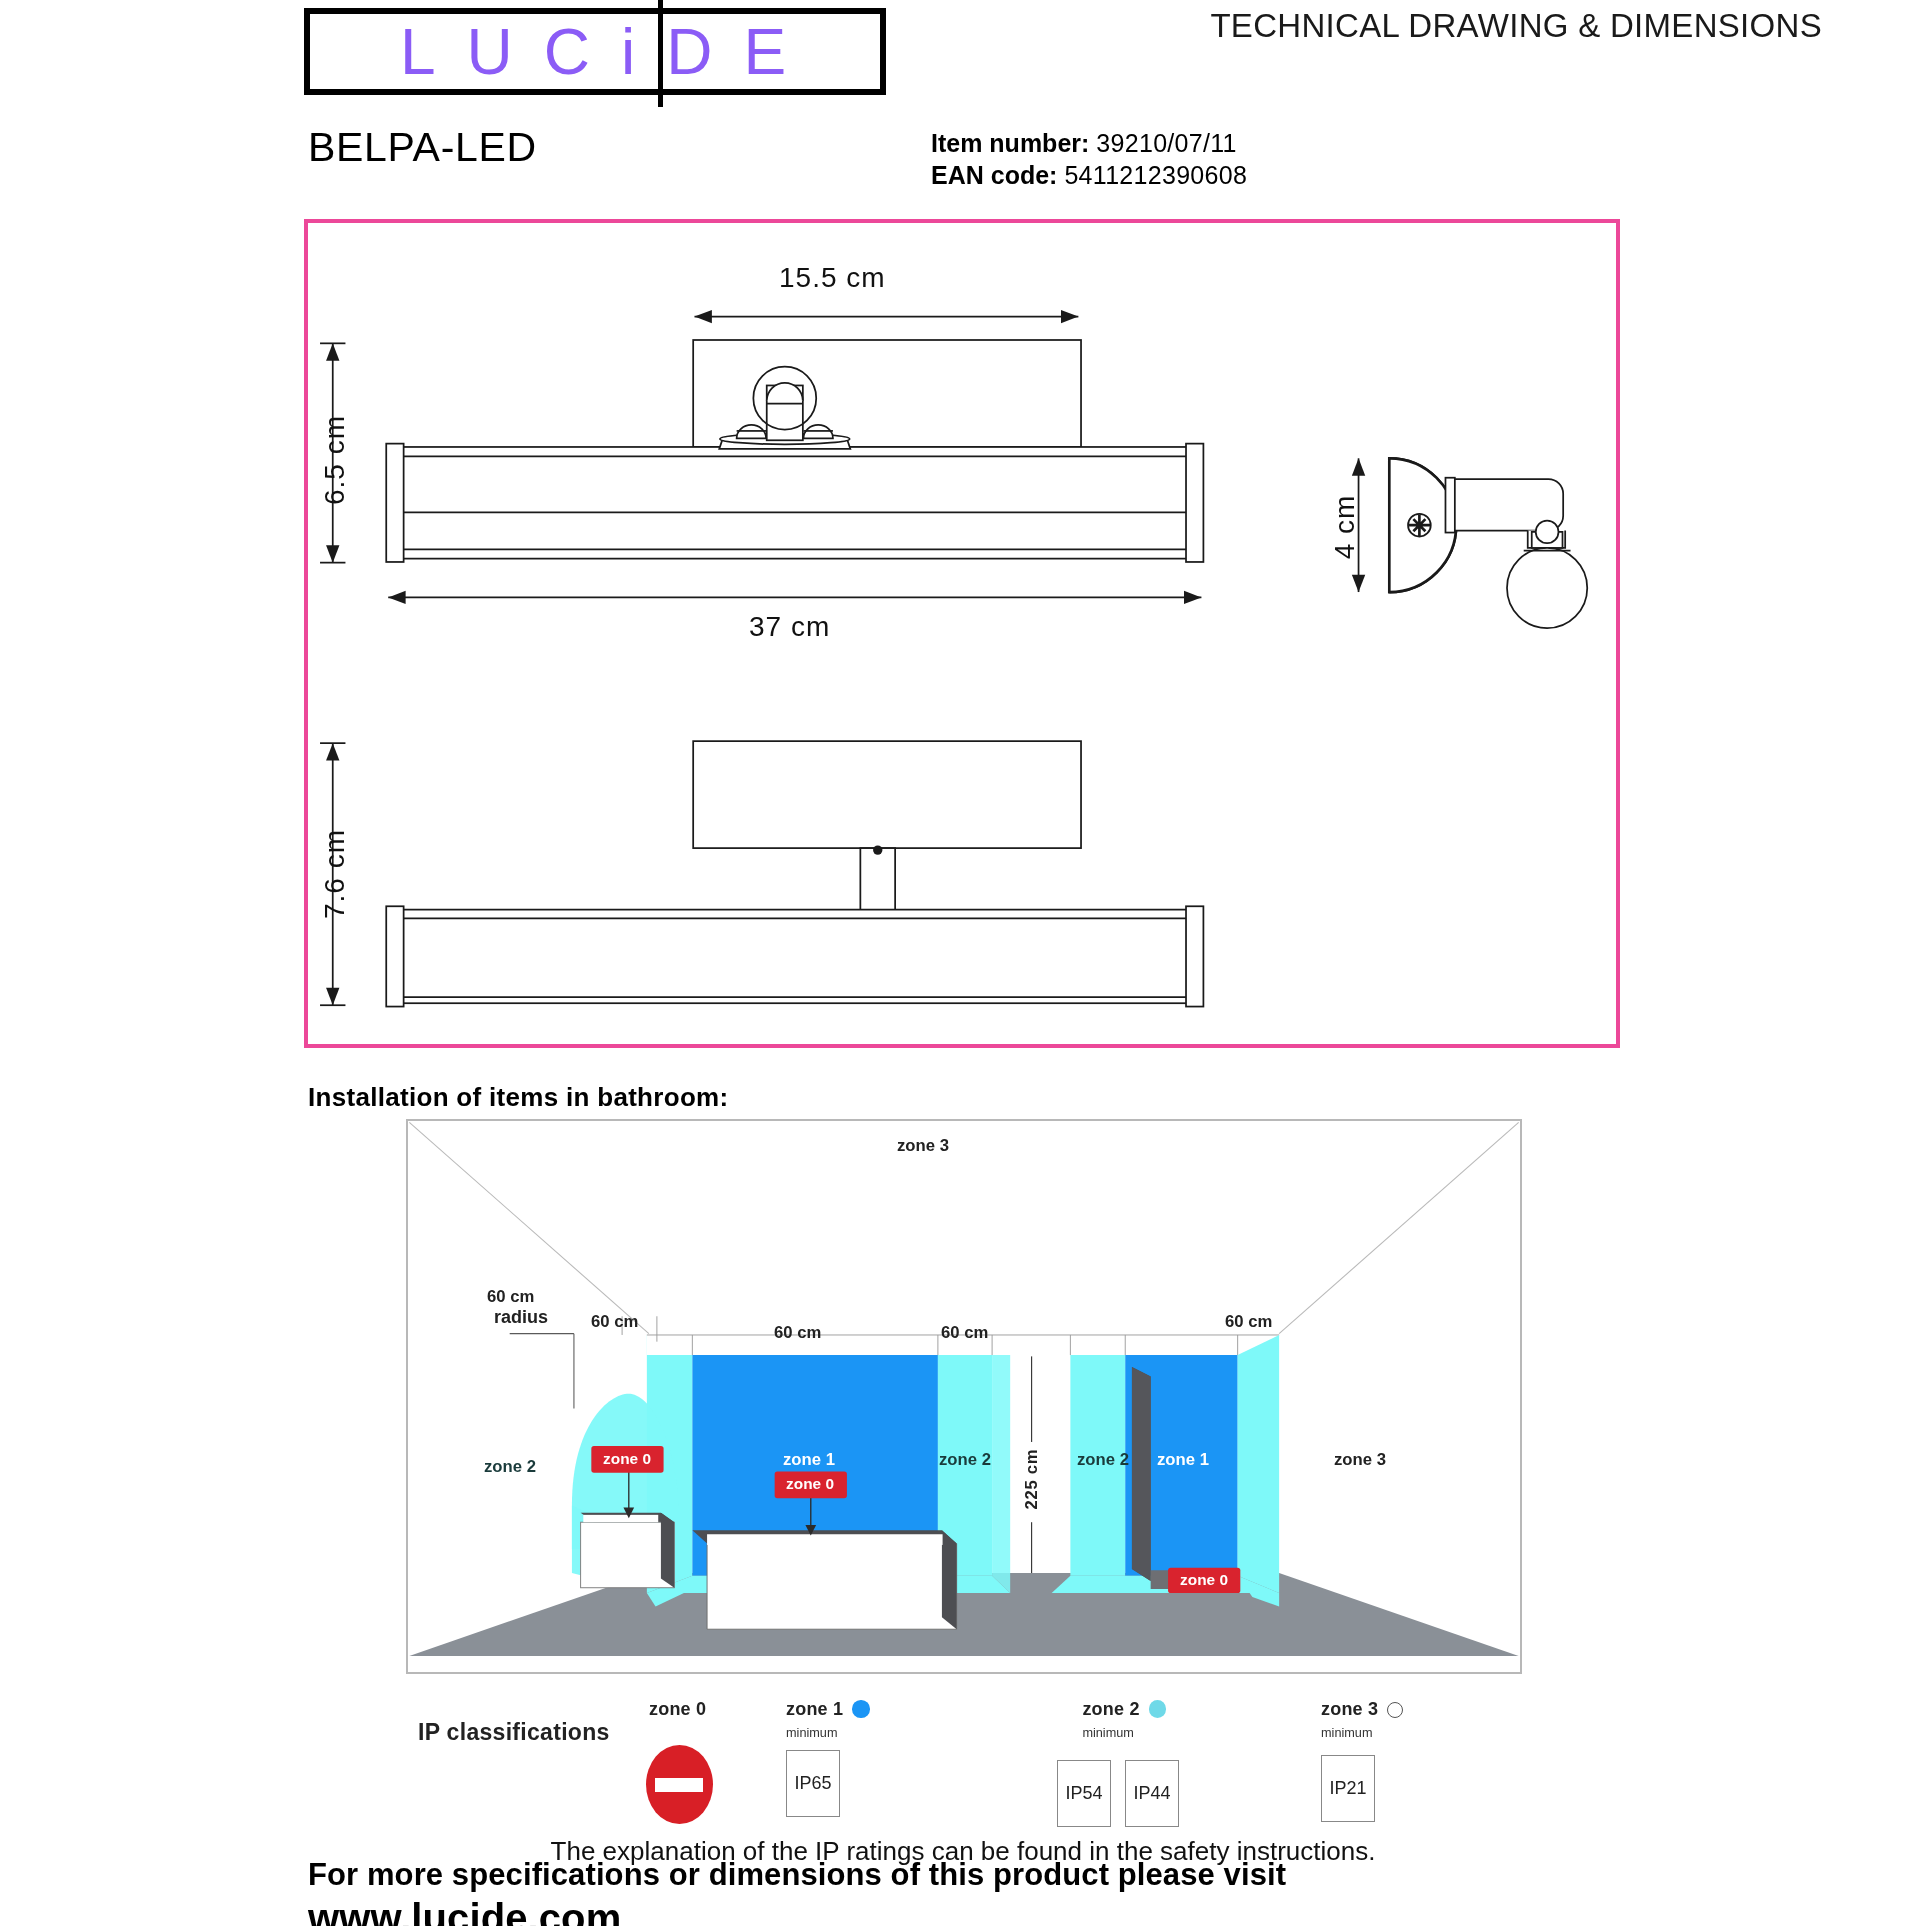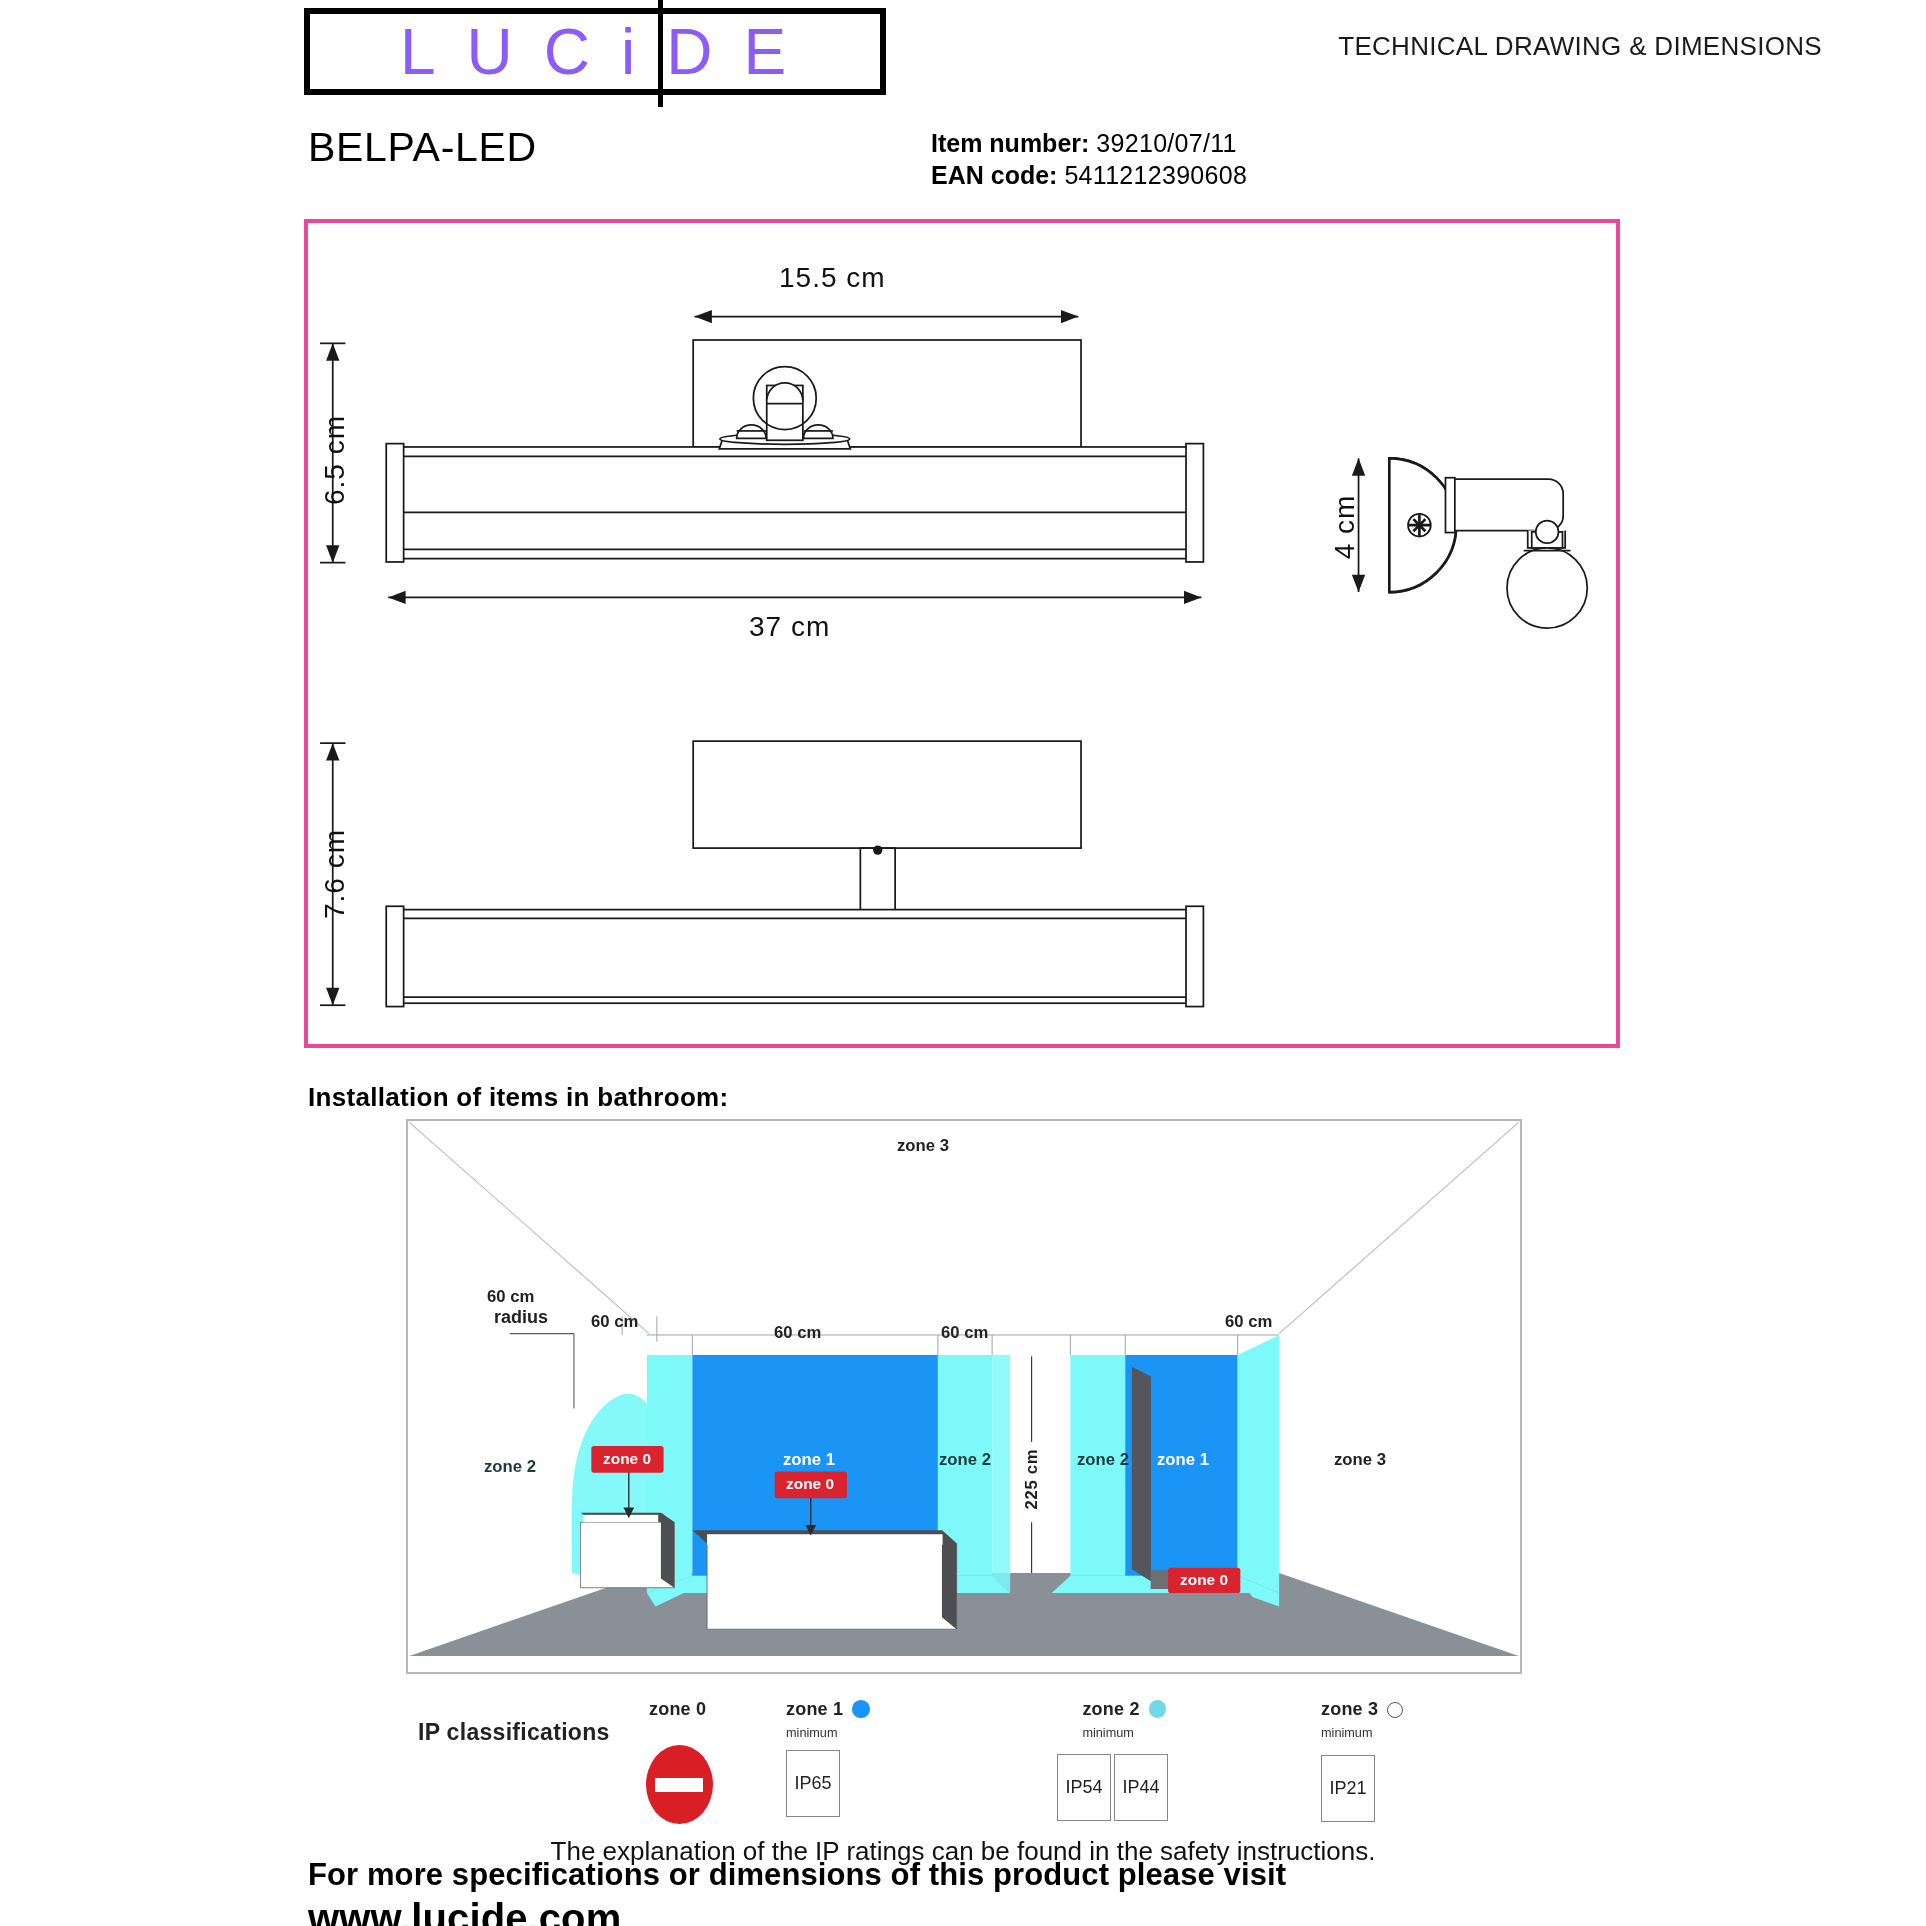--- a/index.html
+++ b/index.html
@@ -31,23 +31,22 @@
   .logo-divider {
     position: absolute; left: 348px; top: -27px;
     width: 5.4px; height: 120px; background: #000;
   }
   .logo-notch-left {
     position: absolute; left: 0px; bottom: -6px;
     width: 348px; height: 6px; background: #000;
   }
   .header-title {
     position: absolute; right: 104px; top: 6.7px;
-    font-size: 26px; letter-spacing: 0.3px; color: #1a1a1a;
+    font-size: 33px; letter-spacing: 0.3px; color: #1a1a1a;
     font-family: "Liberation Sans", sans-serif;
-    margin-top: 24px;
   }
 
   
   .product-name {
     position: absolute; left: 308px; top: 124px;
     font-size: 41px; font-weight: normal; letter-spacing: 0.7px;
   }
   .meta {
     position: absolute; left: 931px; top: 127px;
     font-size: 25px; line-height: 1.28;
@@ -379,21 +378,21 @@
     <div class="ip-min">minimum</div>
     <div class="ip-chip" style="margin-top:10px;">IP65</div>
   </div>
 
   <div class="ip-group" style="left:1057px; top:1699px;">
     <div style="margin-left:25.4px;">
       <span class="ip-zone-label">zone 2</span>
       <span class="ip-dot" style="background:#6fd9e8;"></span>
     </div>
     <div class="ip-min" style="margin-left:25.4px;">minimum</div>
-    <div style="display:flex; gap:3px; margin-top:14px;">
+    <div style="display:flex; gap:14px; margin-top:20px;">
       <div class="ip-chip">IP54</div>
       <div class="ip-chip">IP44</div>
     </div>
   </div>
 
   <div class="ip-group" style="left:1321px; top:1699px;">
     <div>
       <span class="ip-zone-label">zone 3</span>
       <span class="ip-dot" style="background:#ffffff; border:1.3px solid #555; width:16px; height:16px;"></span>
     </div>

